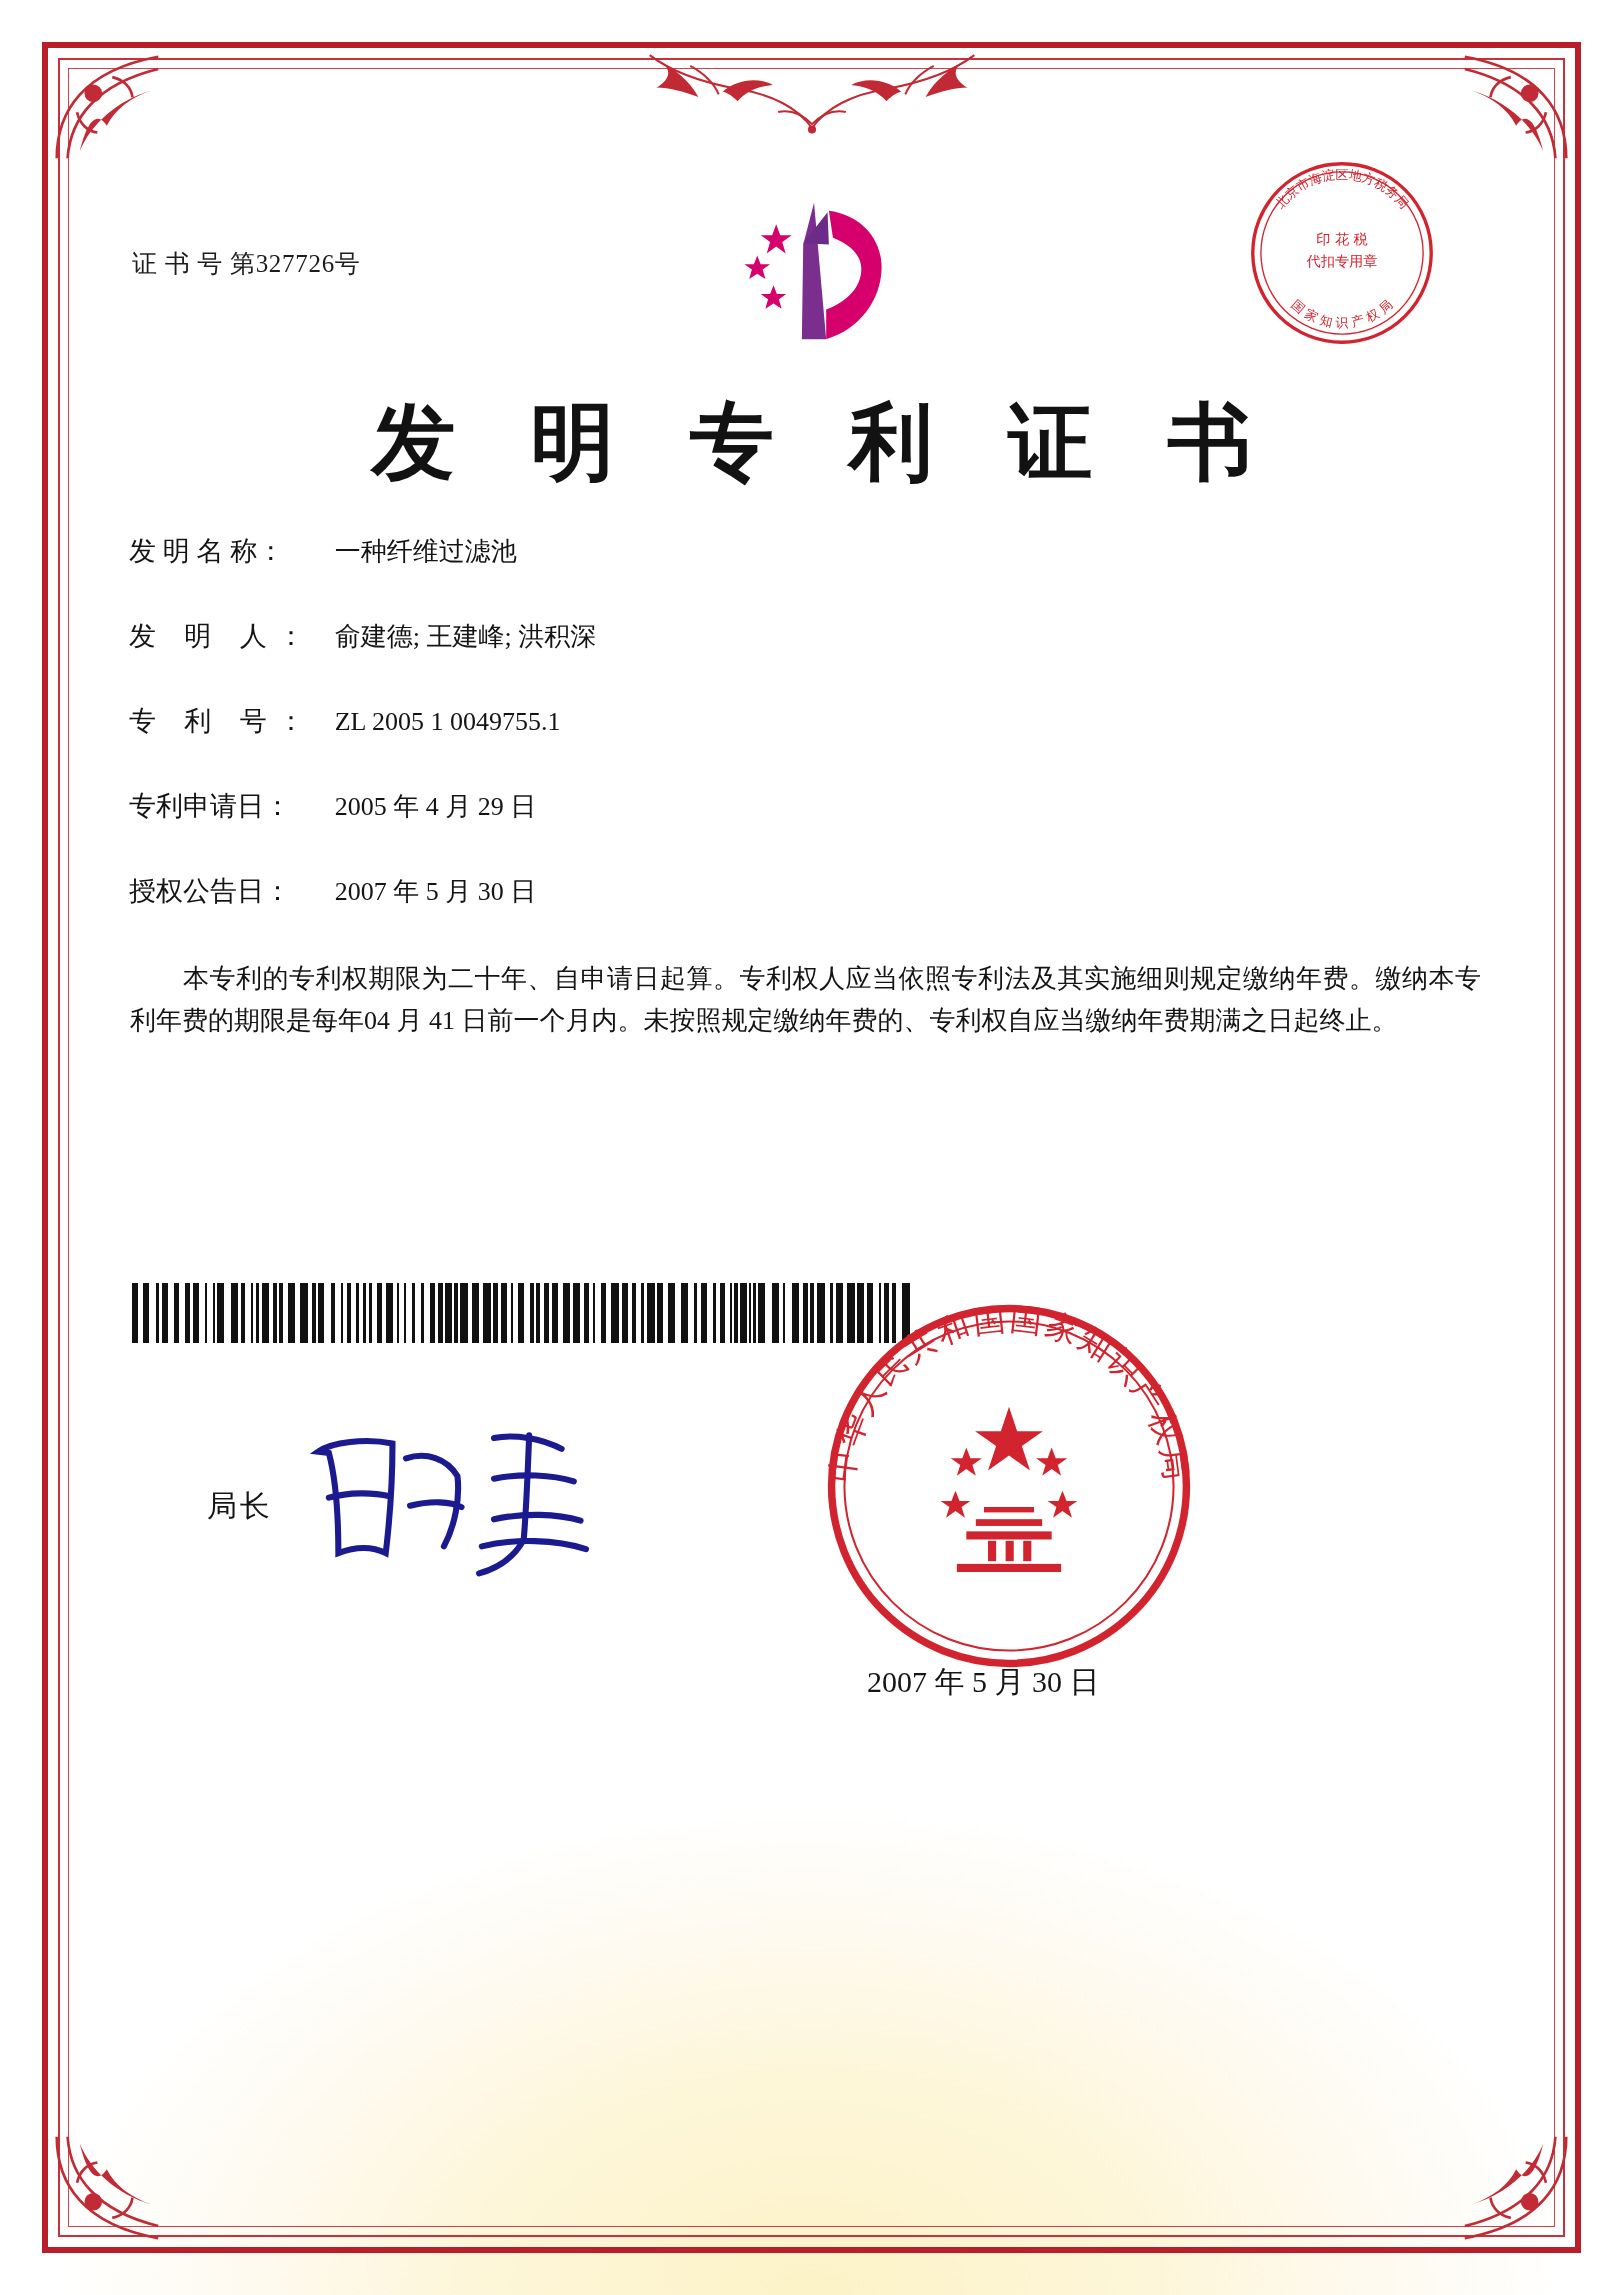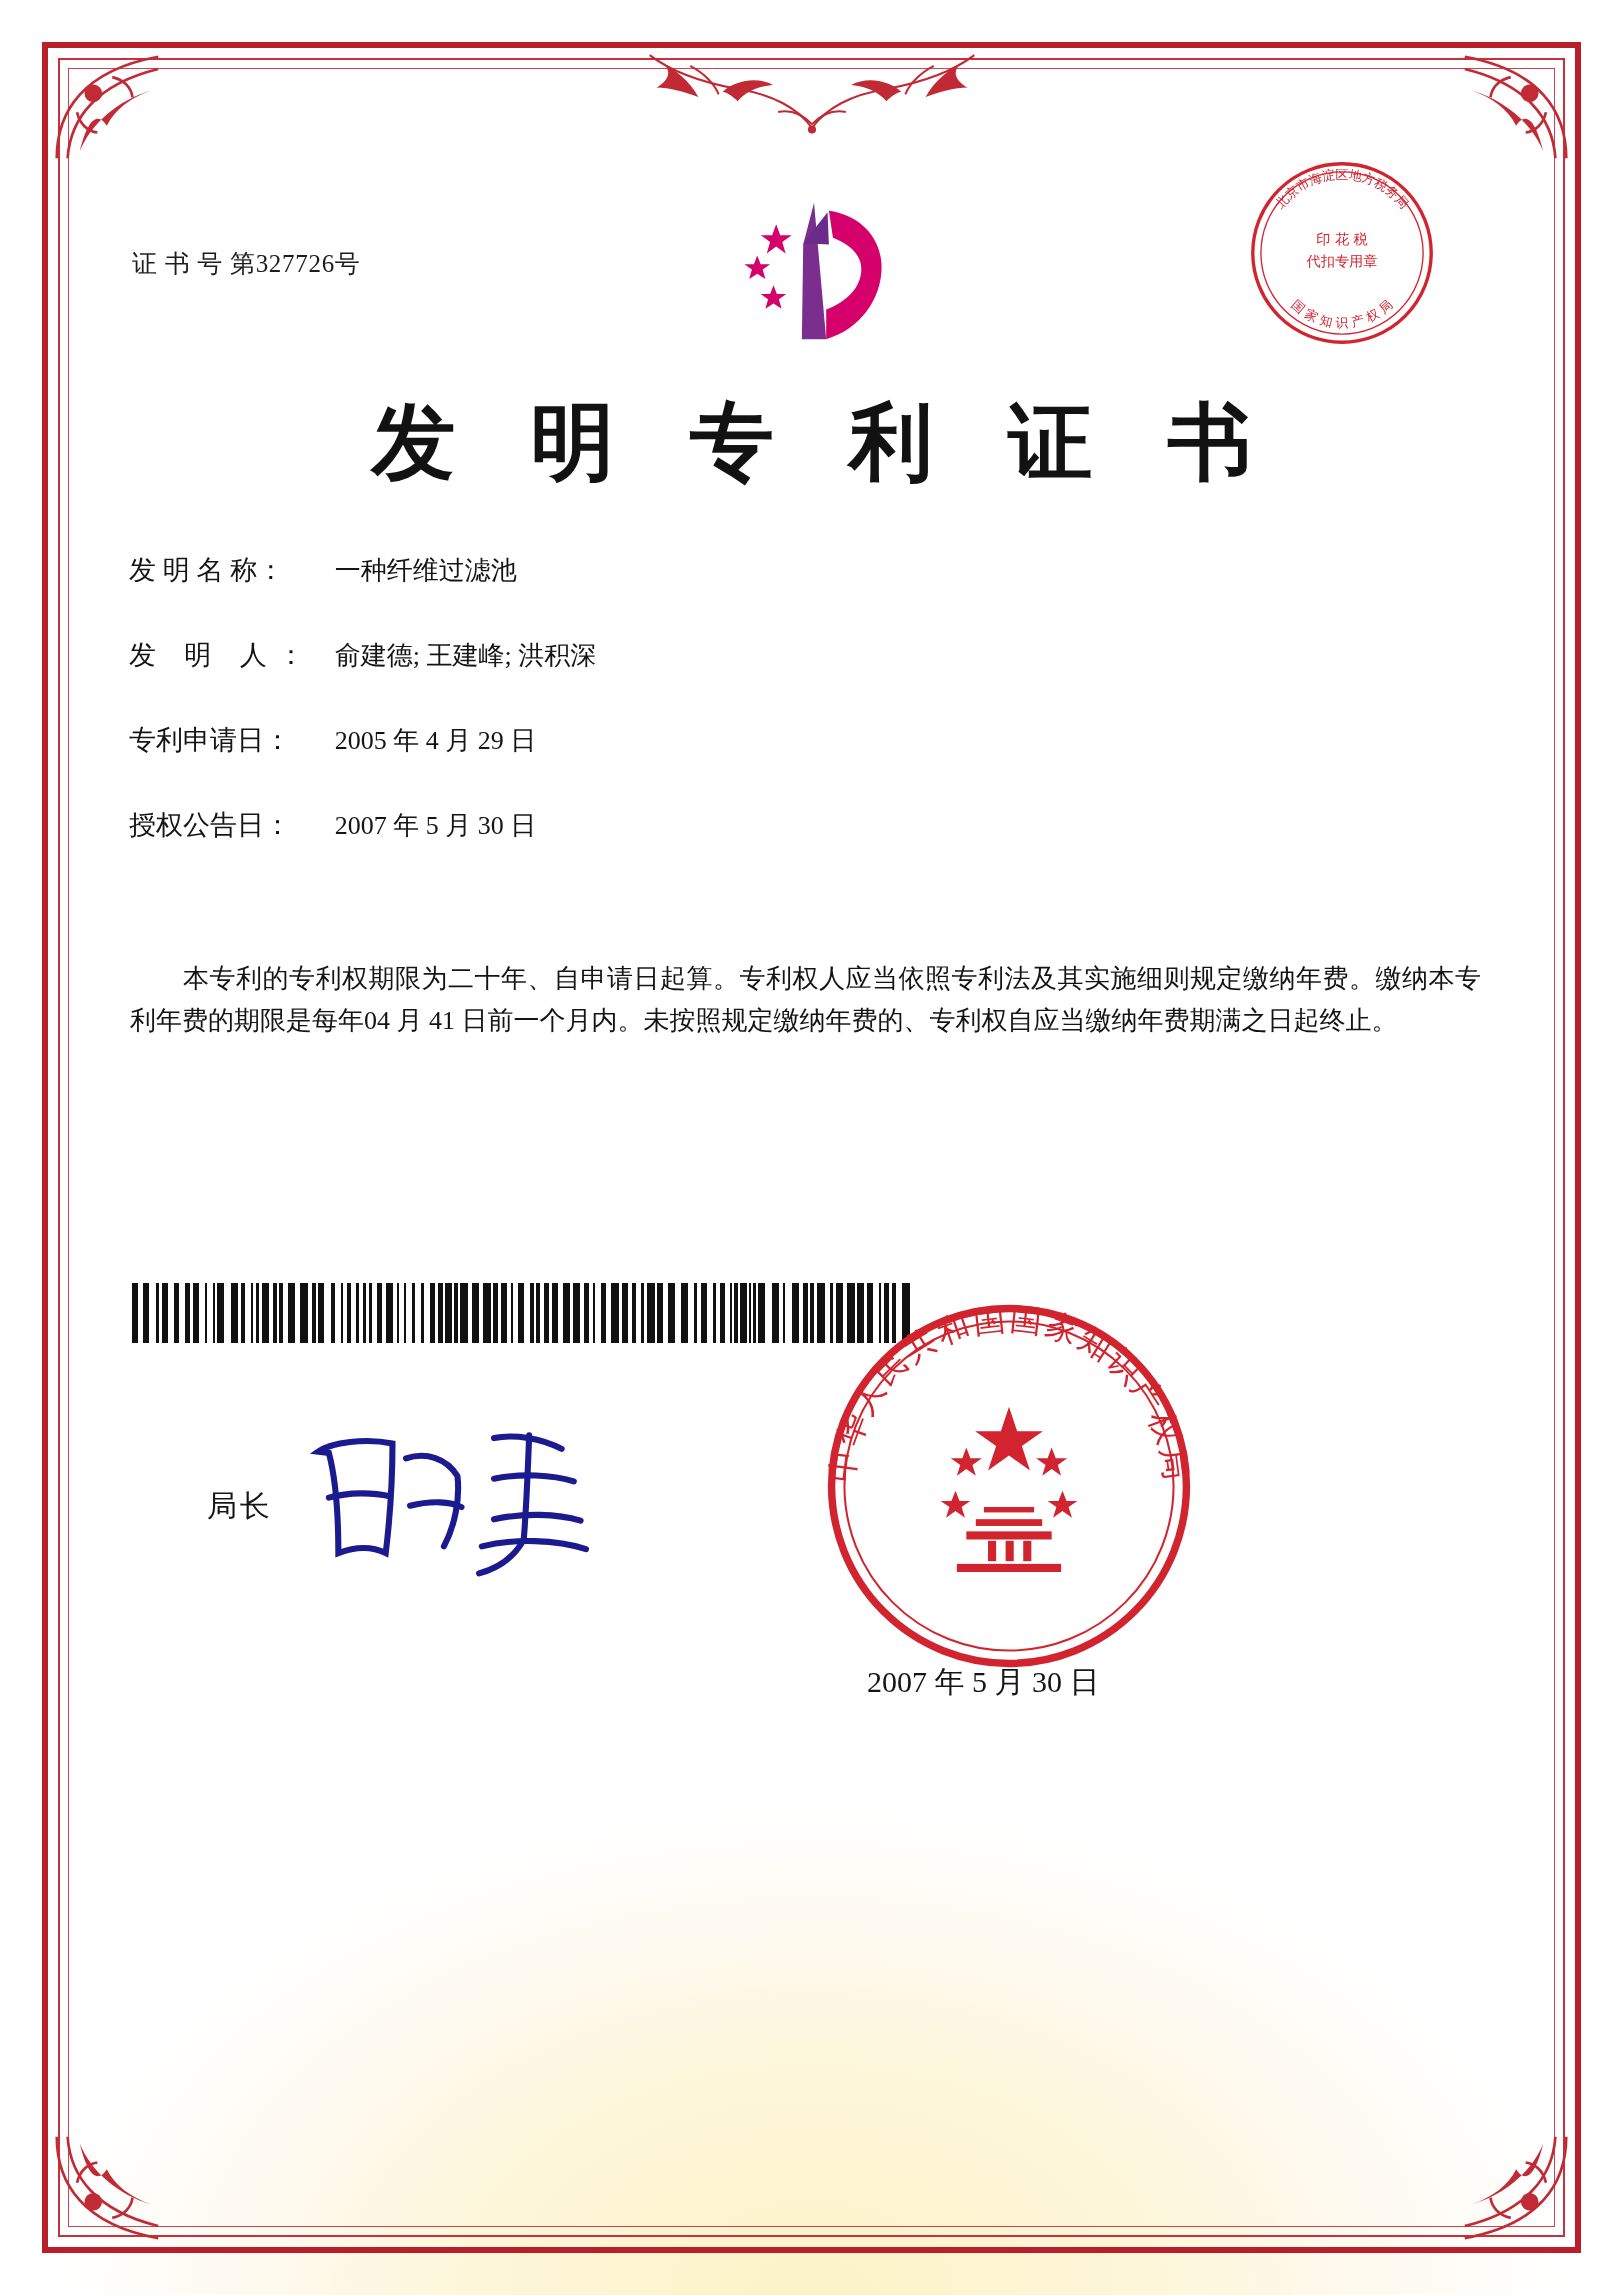--- a/index.html
+++ b/index.html
@@ -105,21 +105,21 @@
     font-weight: bold;
     letter-spacing: 23px;
     color: #121212;
     font-family: "DejaVu Serif", "Liberation Serif", serif;
     text-indent: 23px;
   }
 
   .fields {
     position: absolute;
     left: 61px;
-    top: 484px;
+    top: 465px;
     right: 41px;
   }
   .field-row {
     display: flex;
     align-items: baseline;
     margin-bottom: 49px;
     font-size: 27px;
     color: #141414;
     white-space: nowrap;
   }
@@ -315,20 +315,24 @@
     <div class="title">发 明 专 利 证 书</div>
 
     <div class="fields">
       <div class="field-row">
         <span class="field-label">发 明 名 称：</span>
         <span class="field-value">一种纤维过滤池</span>
       </div>
       <div class="field-row">
         <span class="field-label spread">发 明 人：</span>
         <span class="field-value">俞建德; 王建峰; 洪积深</span>
+      </div>
+      <div class="field-row">
+        <span class="field-label spread">专 利 号：</span>
+        <span class="field-value">ZL 2005 1 0049755.1</span>
       </div>
       <div class="field-row">
         <span class="field-label">专利申请日：</span>
         <span class="field-value">2005 年 4 月 29 日</span>
       </div>
       <div class="field-row">
         <span class="field-label">授权公告日：</span>
         <span class="field-value">2007 年 5 月 30 日</span>
       </div>
     </div>

